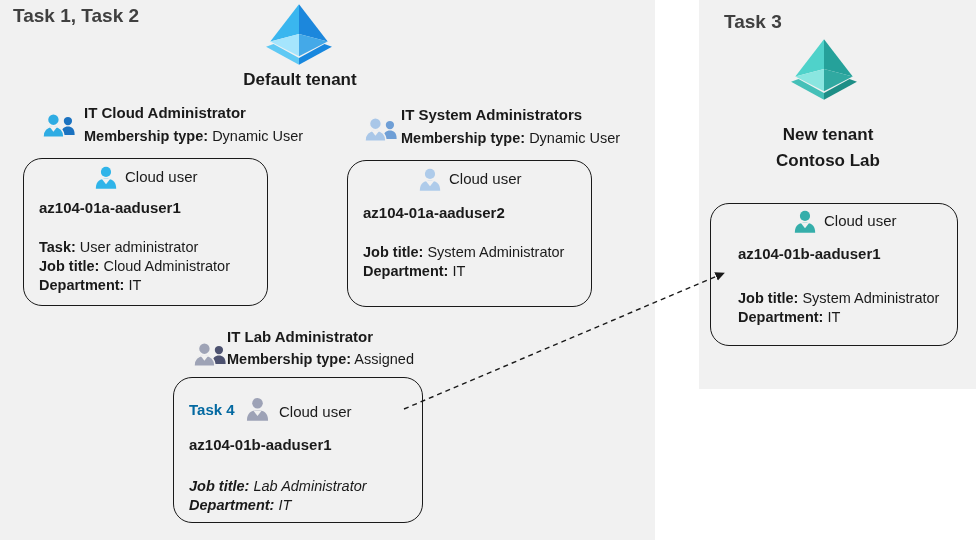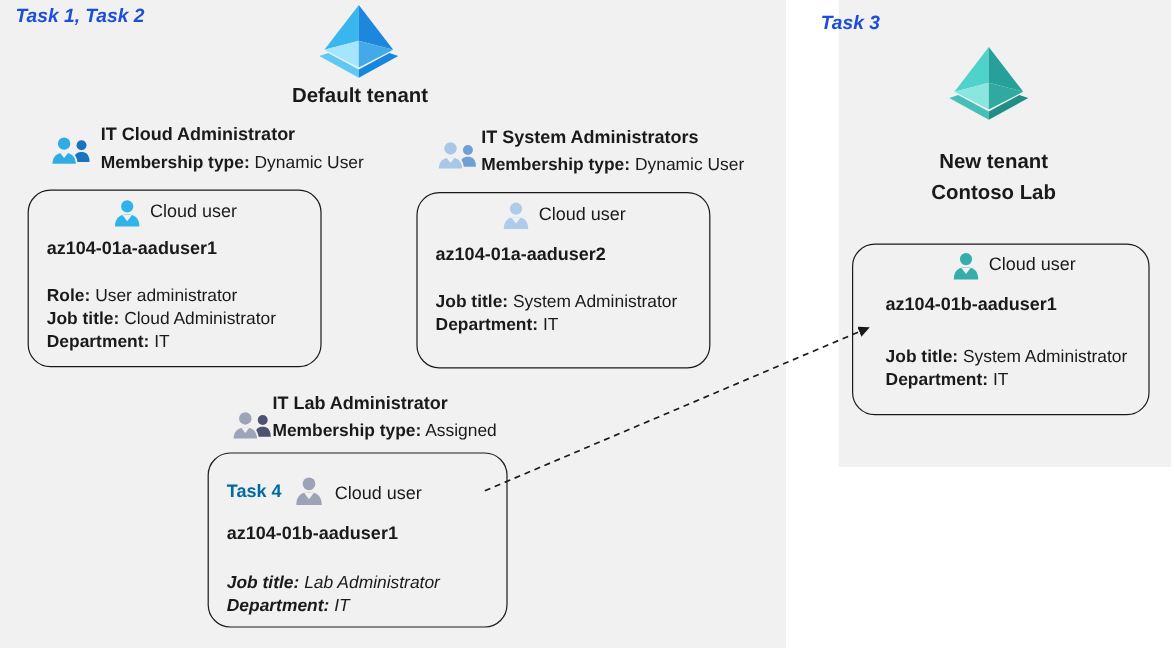--- a/index.html
+++ b/index.html
@@ -1,21 +1,21 @@
 <!DOCTYPE html>
 <html><head>
 <meta charset="utf-8">
 <style>
   html,body { margin:0; padding:0; background:#ffffff; }
   .stage {
     position:relative; width:978px; height:540px; overflow:hidden;
     font-family:"Liberation Sans", sans-serif; color:#1a1a1a; background:#ffffff;
   }
   .region { position:absolute; background:#f1f1f1; }
-  .task-label { position:absolute; font-size:16px; font-weight:bold; color:#1d4ed8; white-space:nowrap;font-style:italic; }
+  .task-label { position:absolute; font-size:19px; font-weight:bold; color:#404040; white-space:nowrap; }
   .tenant-title { position:absolute; font-size:17px; font-weight:bold; text-align:center; white-space:nowrap; }
   .group-name { position:absolute; font-size:15px; font-weight:bold; white-space:nowrap; }
   .mem-line { position:absolute; font-size:14.5px; white-space:nowrap; }
   .mem-line b, .field b { font-weight:bold; }
   .card {
     position:absolute; border:1.5px solid #1a1a1a; border-radius:19px;
     background:transparent; box-sizing:border-box;
   }
   .usertype { position:absolute; font-size:15px; white-space:nowrap; }
   .username { position:absolute; font-size:15px; font-weight:bold; white-space:nowrap; }
@@ -77,21 +77,21 @@
   </div>
 
   <div class="card" style="left:23px;top:158px;width:245px;height:148px;">
     <svg class="icon-svg" style="left:69px;top:6px;--p:#2fb4e9;" width="26" height="26">
         <use href="#sym-person"></use>
       </svg>
     <div class="usertype" style="left:101px;top:9px;">Cloud user</div>
     <div class="username" style="left:15px;top:40px;">az104-01a-aaduser1</div>
     <div class="fields" style="left:15px;top:79px;">
       <div class="field">
-        <b>Role:</b>
+        <b>Task:</b>
         <span>User administrator</span>
       </div>
       <div class="field">
         <b>Job title:</b>
         <span>Cloud Administrator</span>
       </div>
       <div class="field">
         <b>Department:</b>
         <span>IT</span>
       </div>
@@ -146,21 +146,21 @@
         <b>Job title:</b>
         <span>Lab Administrator</span>
       </div>
       <div class="field">
         <b>Department:</b>
         <span>IT</span>
       </div>
     </div>
   </div>
 
-  <div class="task-label" style="left:684px;top:11px;">Task 3</div>
+  <div class="task-label" style="left:724px;top:11px;">Task 3</div>
 
   <svg class="icon-svg" style="left:790px;top:38px;--a1:#4fd2ca;--a2:#25a19a;--a3:#8ae6e0;--a4:#30a9a1;--a5:#45c0b8;--a6:#1e8e86;" width="68" height="62">
       <use href="#sym-aad"></use>
     </svg>
 
   <div class="tenant-two-line" style="left:699px;top:122px;width:258px;">
     <div>New tenant</div>
     <div>Contoso Lab</div>
   </div>
 

